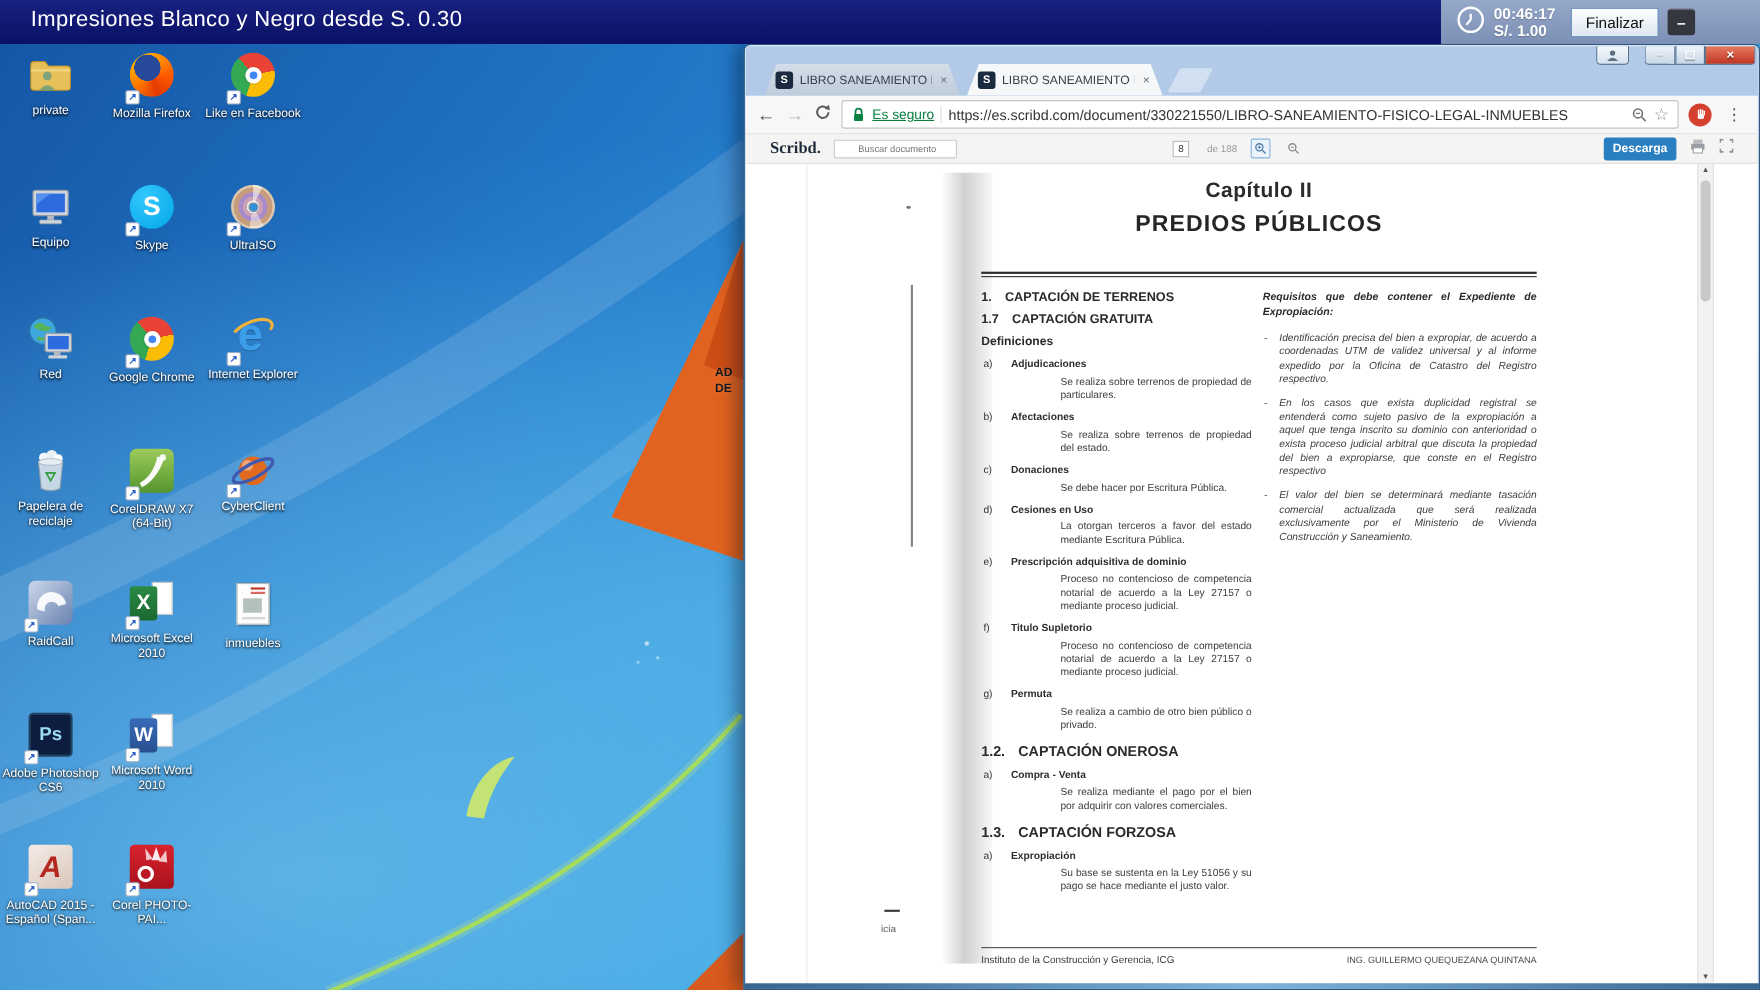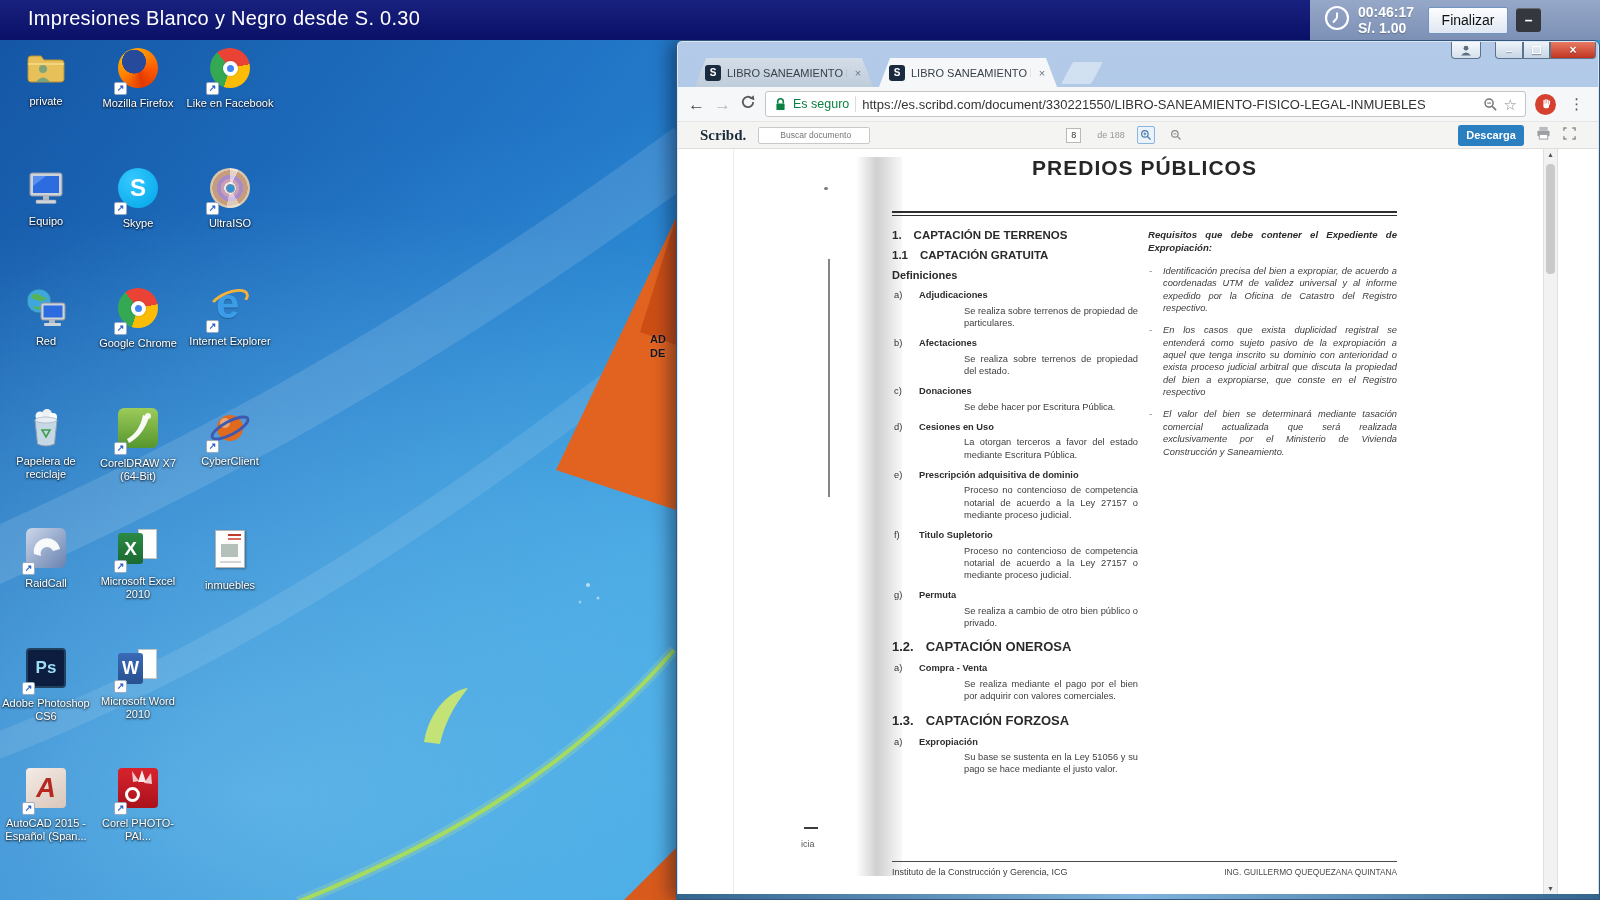--- a/index.html
+++ b/index.html
@@ -70,21 +70,21 @@
   .tab-inactive{left:0;width:178px;background:linear-gradient(#d4dde8,#bfccda);}
   .tab-active{left:184px;width:178px;background:#f6f7f8;z-index:5;}
   .favicon{width:16px;height:16px;border-radius:3px;background:#1b2b3f;color:#fff;font-size:10px;font-weight:bold;display:flex;align-items:center;justify-content:center;flex:none;}
   .tabtitle{flex:1;font-size:11px;color:#38404a;white-space:nowrap;overflow:hidden;margin:0 4px 0 6px;}
   .tabclose{width:14px;color:#6b7682;font-size:11px;text-align:center;flex:none;}
   .newtab{position:absolute;left:372px;top:4px;width:30px;height:22px;background:rgba(235,242,249,.55);transform:skewX(-28deg);border-radius:2px;}
   .toolbar{position:absolute;left:1px;right:1px;top:46px;height:34px;background:#f6f7f8;display:flex;align-items:center;padding:0 10px;gap:9px;}
   .navg{font-size:17px;font-weight:bold;color:#4a4a4a;line-height:1;}
   .navg.dis{color:#b9b9b9;}
   .omnibox{flex:1;height:26px;background:#fff;border:1px solid #c4c4c4;border-radius:3px;display:flex;align-items:center;padding:0 8px;gap:6px;min-width:0;}
-  .secure{color:#0b8043;font-size:12.5px;white-space:nowrap;}
+  .secure{color:#0b8043;font-size:12.5px;white-space:nowrap;text-decoration:underline;}
   .vdiv{width:1px;height:16px;background:#ddd;}
   .url{flex:1;font-size:13px;color:#333;white-space:nowrap;overflow:hidden;min-width:0;}
   .star{font-size:15px;color:#8a8a8a;line-height:1;}
   .handbtn{width:21px;height:21px;border-radius:50%;background:#d5402f;display:flex;align-items:center;justify-content:center;flex:none;}
   .dots{font-size:15px;color:#555;padding:0 4px;}
 
   
   .sbar{position:absolute;left:1px;right:1px;top:80px;height:28px;background:#f4f4f3;border-top:1px solid #e4e4e4;border-bottom:1px solid #dedede;display:flex;align-items:center;padding:0 22px;gap:12px;}
   .slogo{font-family:"Liberation Serif",serif;font-weight:bold;font-size:15px;color:#1d2c3a;}
   .ssearch{position:relative;width:112px;height:17px;background:#fff;border:1px solid #c9c9c9;border-radius:2px;display:flex;align-items:center;gap:17px;padding:0 4px;}
@@ -483,31 +483,32 @@
 
   <div class="viewer">
     <div class="sheetline"></div>
     <div class="artifact"></div>
     <div class="artifact2"></div>
     <div class="gutter"></div>
     <div class="edge-dash"></div>
     <div class="edge-frag">icia</div>
 
     <div class="pagecontent">
+      <div class="chapter">Capítulo II</div>
       <div class="chaptertitle">PREDIOS PÚBLICOS</div>
       <div class="rule2"></div>
 
       <div class="cols">
         <div class="colL">
           <div class="sech sz1">
               <span>1.</span>
               <span>CAPTACIÓN DE TERRENOS</span>
             </div>
           <div class="sech sz1">
-              <span>1.1</span>
+              <span>1.7</span>
               <span>CAPTACIÓN GRATUITA</span>
             </div>
           <div class="defslabel">Definiciones</div>
 
           <div class="def"><span class="dl">a)</span><span class="dt">Adjudicaciones</span><div class="db">Se realiza sobre terrenos de propiedad de particulares.</div></div>
           <div class="def"><span class="dl">b)</span><span class="dt">Afectaciones</span><div class="db">Se realiza sobre terrenos de propiedad del estado.</div></div>
           <div class="def"><span class="dl">c)</span><span class="dt">Donaciones</span><div class="db">Se debe hacer por Escritura Pública.</div></div>
           <div class="def"><span class="dl">d)</span><span class="dt">Cesiones en Uso</span><div class="db">La otorgan terceros a favor del estado mediante Escritura Pública.</div></div>
           <div class="def"><span class="dl">e)</span><span class="dt">Prescripción adquisitiva de dominio</span><div class="db">Proceso no contencioso de competencia notarial de acuerdo a la Ley 27157 o mediante proceso judicial.</div></div>
           <div class="def"><span class="dl">f)</span><span class="dt">Titulo Supletorio</span><div class="db">Proceso no contencioso de competencia notarial de acuerdo a la Ley 27157 o mediante proceso judicial.</div></div>

